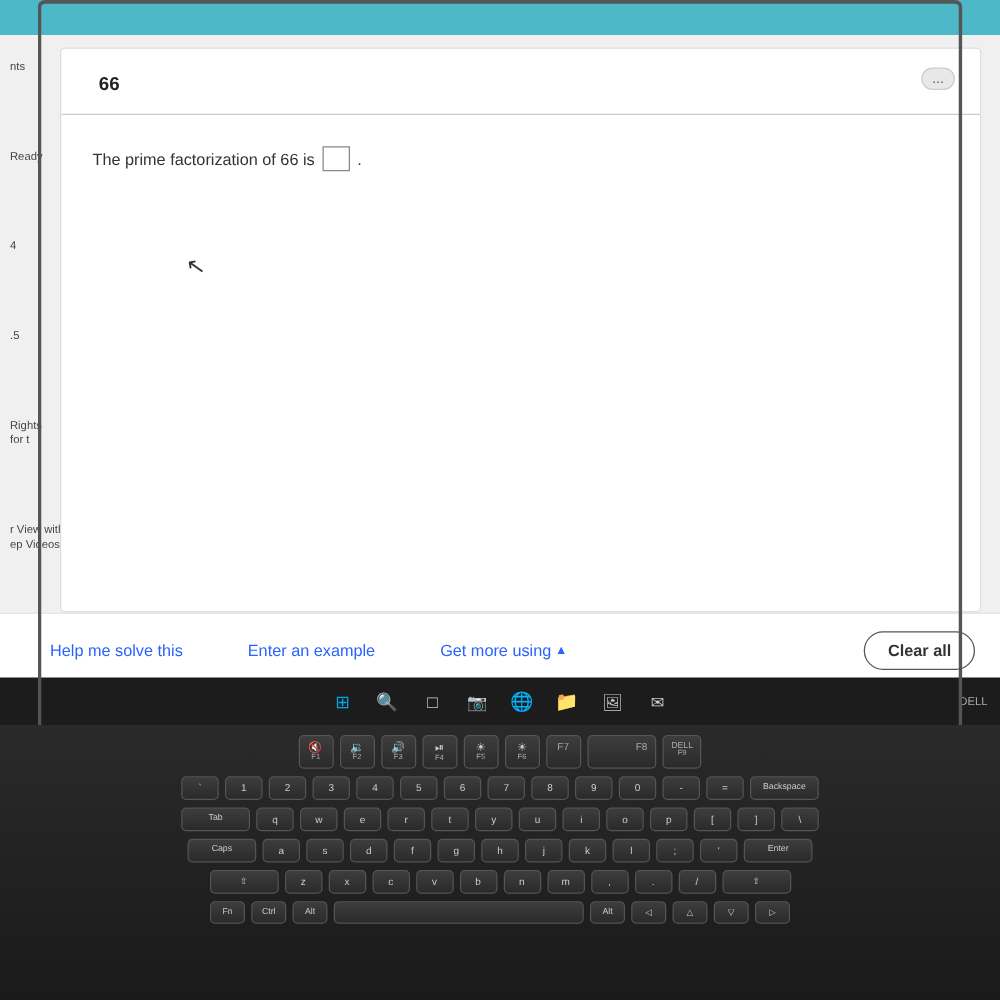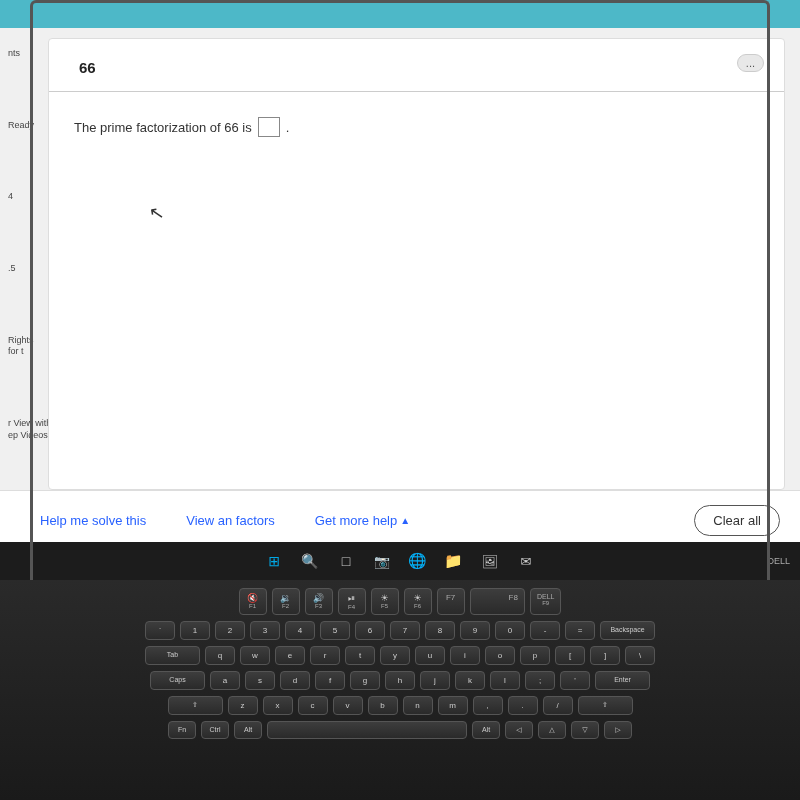--- a/index.html
+++ b/index.html
@@ -139,21 +139,21 @@
     }
 
     
     .bottom-toolbar {
       height: 60px;
       background: white;
       border-top: 1px solid #ddd;
       display: flex;
       align-items: center;
       padding: 0 20px;
-      gap: 0;
+      gap: 12px;
     }
 
     .toolbar-btn {
       font-size: 13px;
       color: #2962ff;
       background: none;
       border: none;
       cursor: pointer;
       padding: 8px 20px;
       font-weight: 500;
@@ -167,21 +167,21 @@
 
     .clear-all-btn {
       margin-left: auto;
       border: 1.5px solid #555;
       border-radius: 20px;
       padding: 7px 18px;
       font-size: 13px;
       background: white;
       color: #333;
       cursor: pointer;
-      font-weight: 400;
+      font-weight: 700;
     }
 
     
     .footer-bar {
       height: 30px;
       background: #e8e8e8;
       display: flex;
       align-items: center;
       justify-content: center;
       font-size: 8px;
@@ -343,24 +343,24 @@
       </div>
 
     </div>
   </div>
 
   <div class="bottom-toolbar">
     <button class="toolbar-btn">
       <span>Help me solve this</span>
     </button>
     <button class="toolbar-btn">
-      <span>View an factors</span>
+      <span>Enter an example</span>
     </button>
     <button class="toolbar-btn get-more">
-      <span>Get more help</span>
+      <span>Get more using</span>
       <span class="chevron-up">▲</span>
     </button>
     <button class="clear-all-btn">
       <span>Clear all</span>
     </button>
   </div>
 
   <div class="footer-bar">
     <span>Terms of Use | Privacy Policy | Copyright © 2022 Pearson Education Inc. All Rights Reserved.</span>
   </div>

